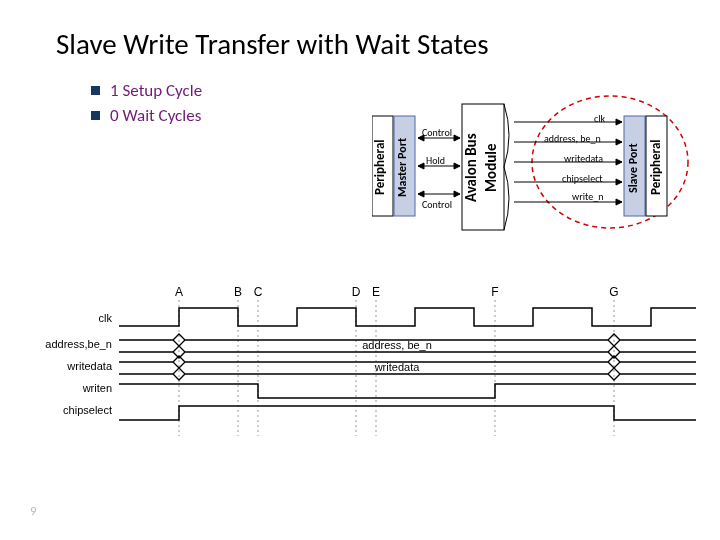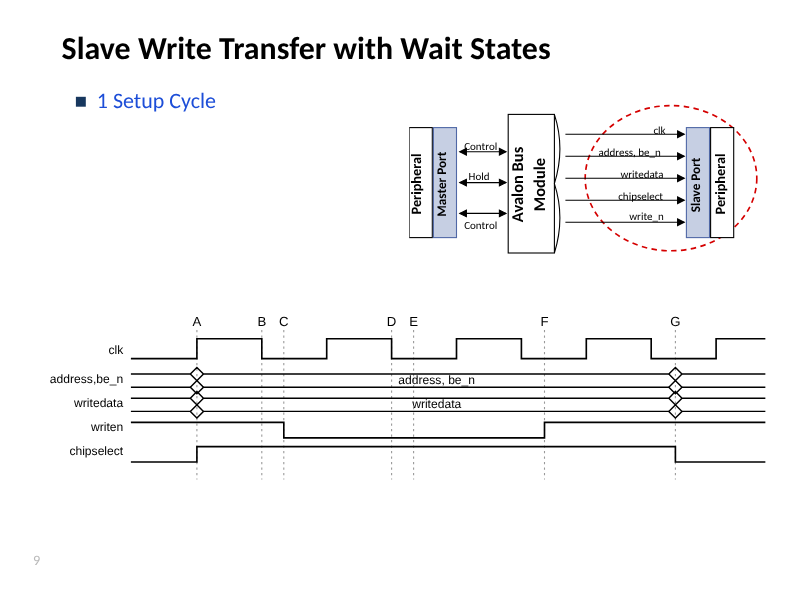--- a/index.html
+++ b/index.html
@@ -10,28 +10,28 @@
     font-family: "Calibri", "Segoe UI", Arial, sans-serif;
     position: relative;
     overflow: hidden;
   }
   .title {
     position: absolute;
     top: 26px;
     left: 56px;
     font-size: 29px;
     color: #000;
-    font-weight: 700;
+    font-weight: 400;
   }
   .bullets {
     position: absolute;
     top: 80px;
-    left: 69px;
-    font-size: 20px;
-    color: #1d4ed8;
+    left: 91px;
+    font-size: 17px;
+    color: #701a75;
   }
   .bullets li {
     list-style: none;
     margin-bottom: 4px;
     display: flex;
     align-items: center;
   }
   .bullets li::before {
     content: "";
     display: inline-block;
@@ -81,20 +81,23 @@
   }
 </style>
 </head>
 <body>
 
 <div class="title">Slave Write Transfer with Wait States</div>
 
 <ul class="bullets">
   <li>
       <span>1 Setup Cycle</span>
+    </li>
+  <li>
+      <span>0 Wait Cycles</span>
     </li>
 </ul>
 
 <div class="bus-diagram">
   <svg width="318" height="156" style="position:absolute;top:0;left:0">
 
     <ellipse cx="238" cy="76" rx="78" ry="66" fill="none" stroke="#d50000" stroke-width="1.5" stroke-dasharray="5,4"></ellipse>
 
     <rect x="0" y="30" width="21" height="100" fill="#fff" stroke="#000" stroke-width="1"></rect>
 

